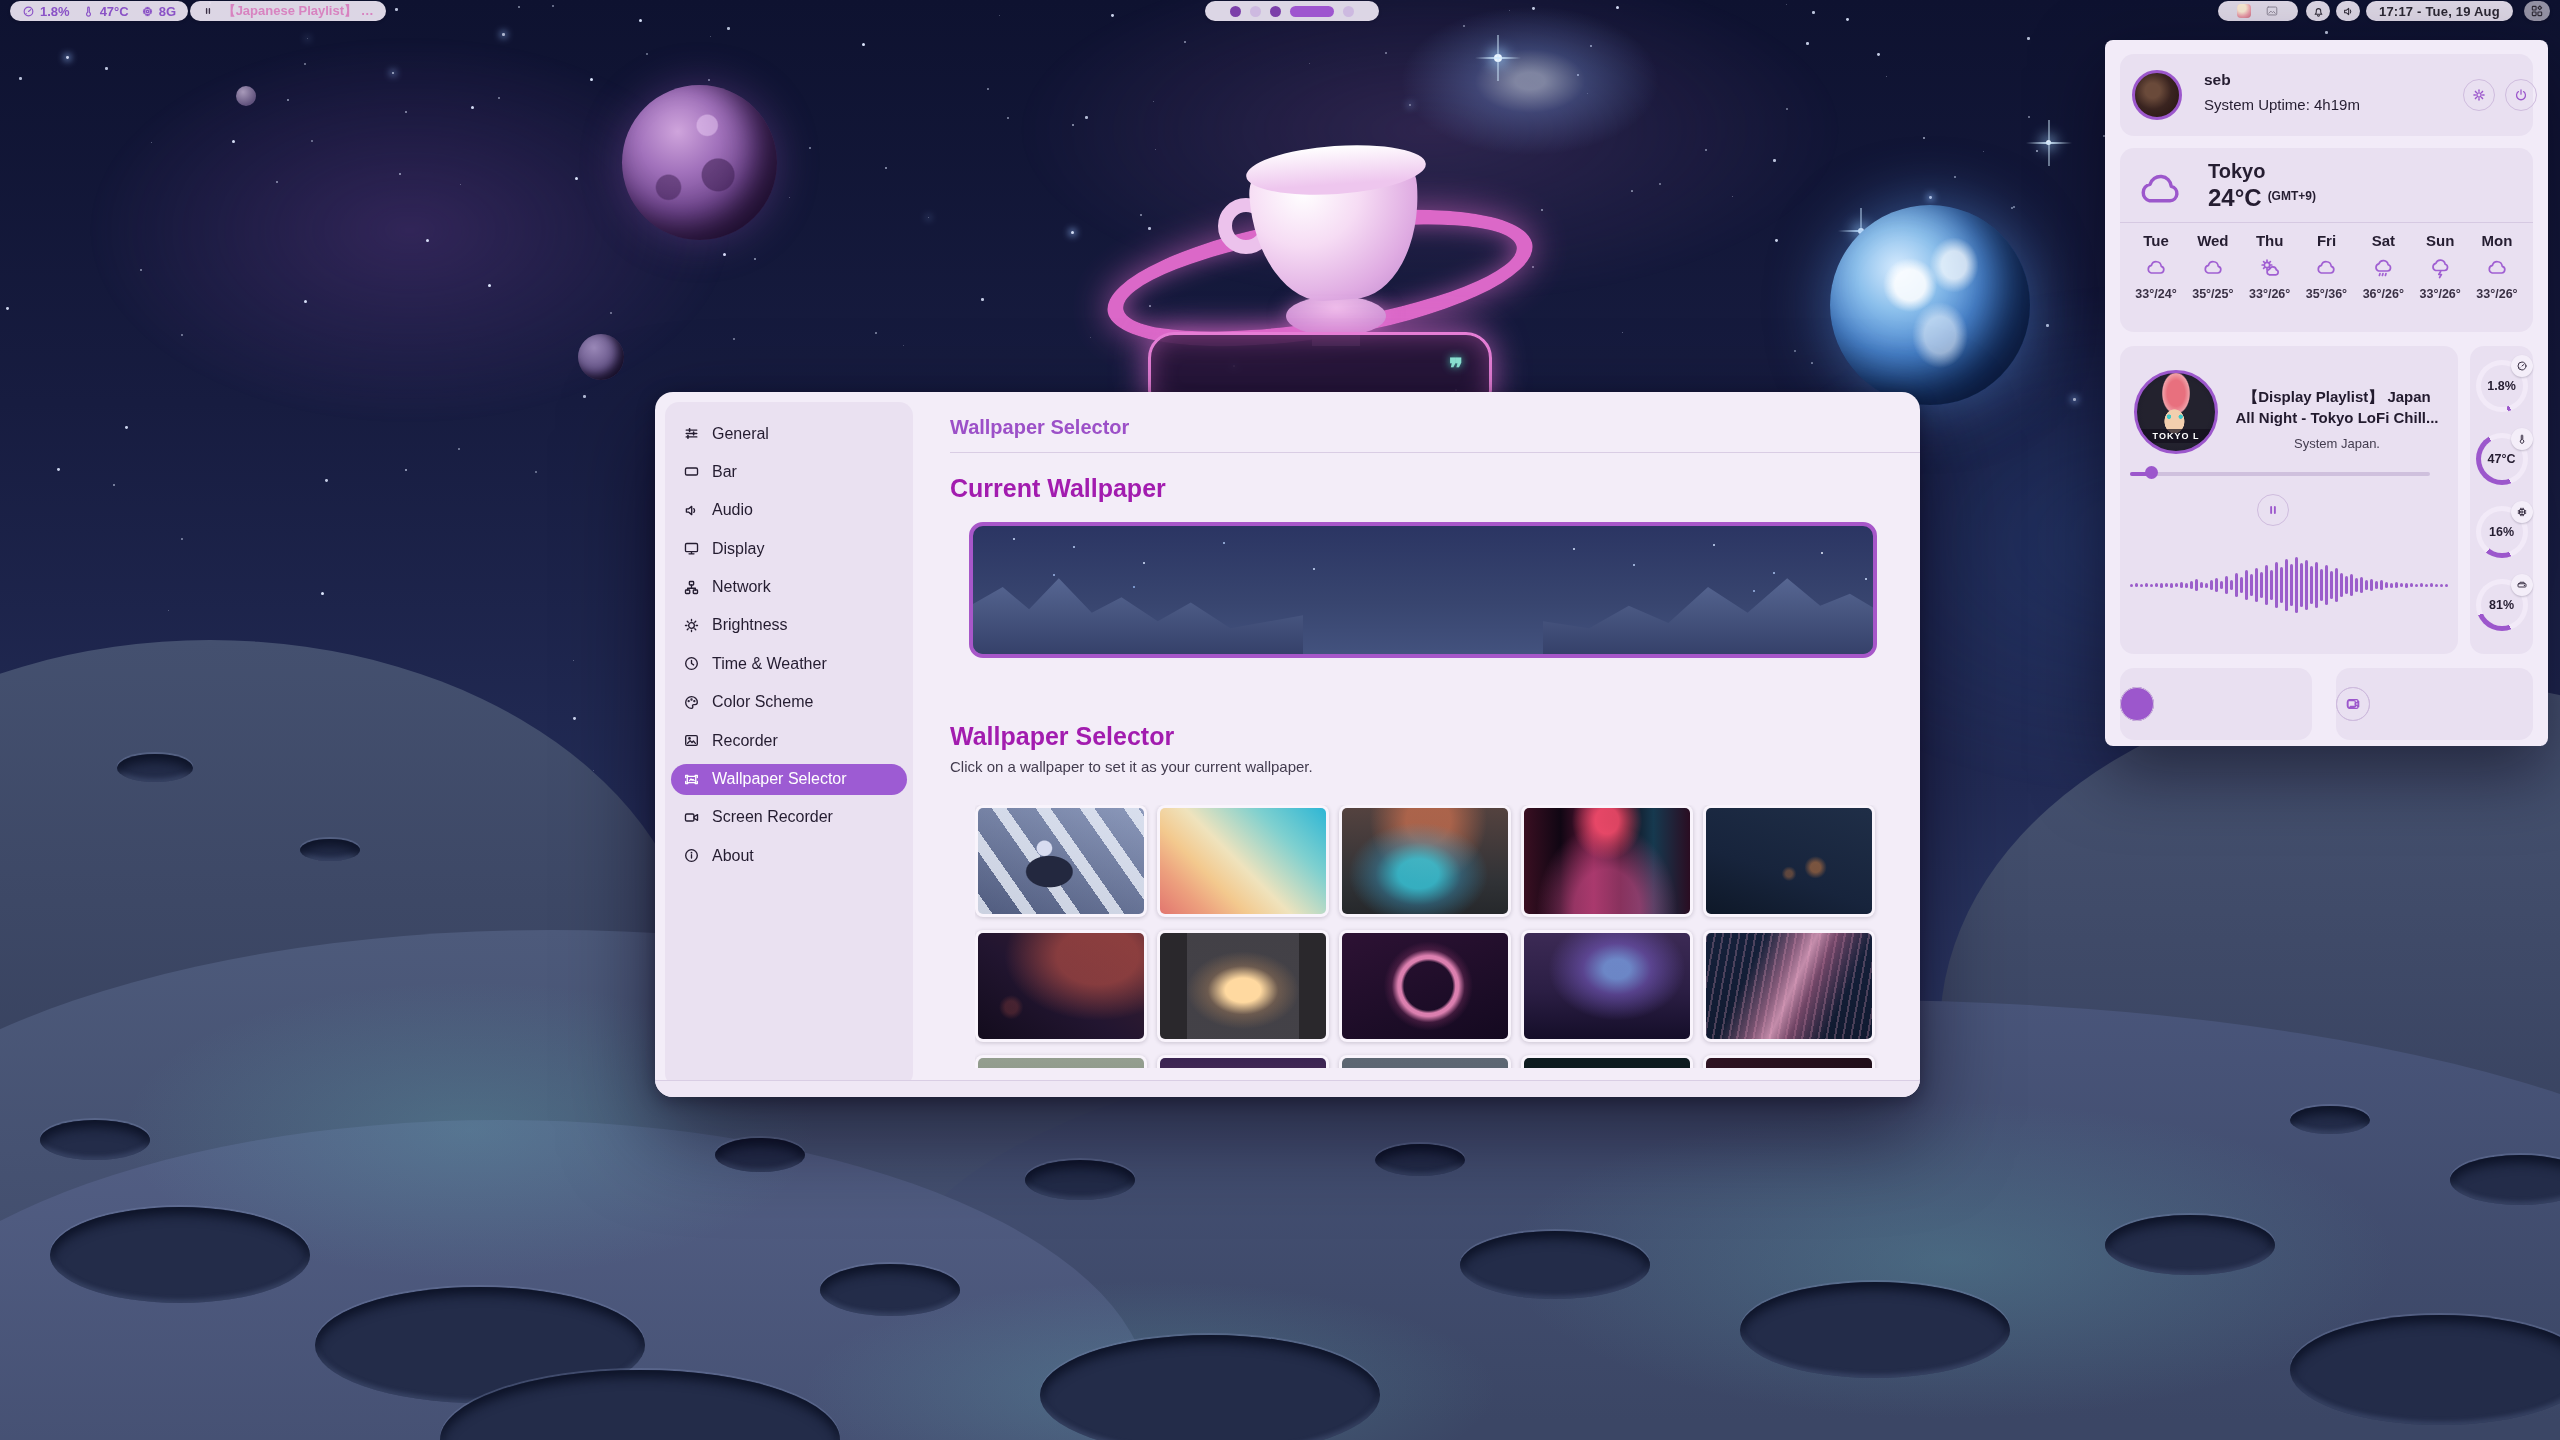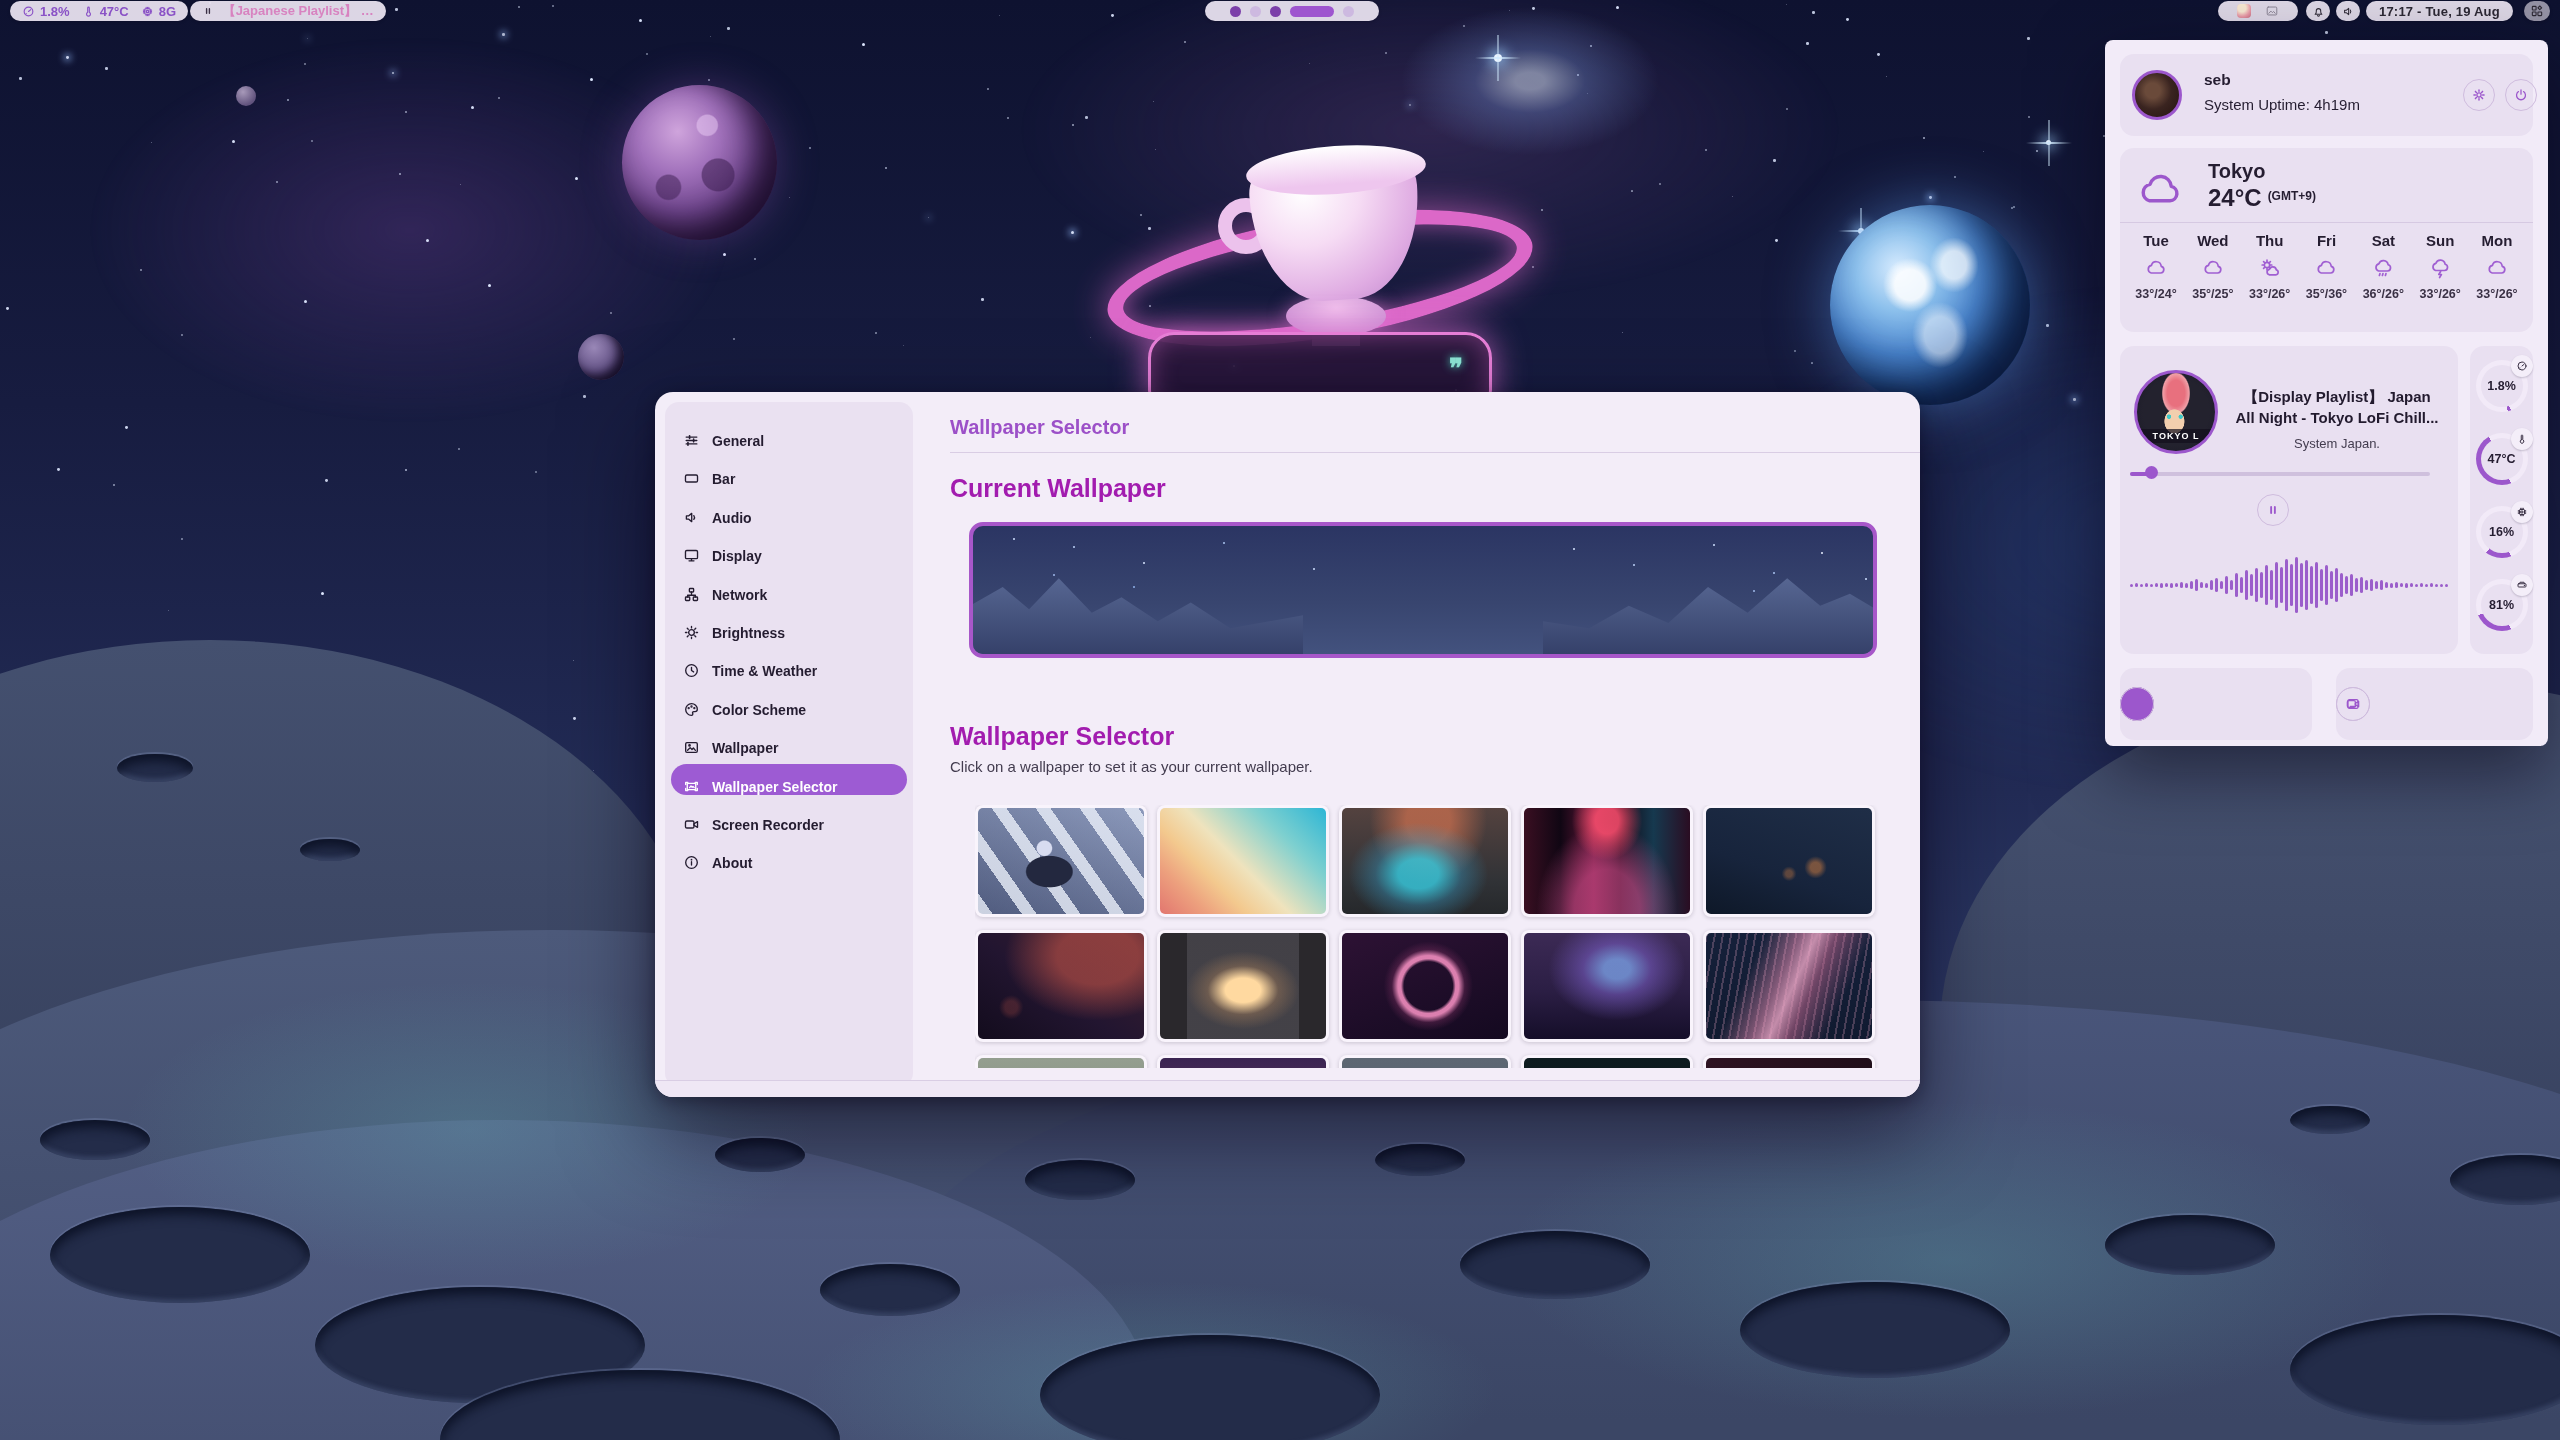--- a/index.html
+++ b/index.html
@@ -92,22 +92,22 @@
   .tb-vol{left:2336px;width:24px;justify-content:center;color:#2e2936}
   .tb-bell .ic,.tb-vol .ic{font-size:13px}
   .tb-clock{left:2366px;padding:0 13px;color:#2c2834;letter-spacing:.2px}
   .tb-dash{left:2524px;width:26px;justify-content:center;color:#2c2834;background:rgba(238,231,244,.6)}
   .tb-dash .ic{font-size:14px}
 
   
   .window{position:absolute;left:655px;top:392px;width:1265px;height:705px;background:#f3edf8;border-radius:18px;
     box-shadow:0 34px 90px rgba(8,4,22,.6), 0 4px 18px rgba(8,4,22,.4);z-index:30;overflow:hidden}
   .sidebar{position:absolute;left:10px;top:10px;width:248px;height:685px;background:#eae1f1;border-radius:14px;padding-top:12px}
-  .side-item{position:relative;display:flex;align-items:flex-end;gap:12px;height:31px;margin:4px 6px 7.4px 6px;padding:0 12px;
-    border-radius:16px;color:#241c30;font-size:14px;font-weight:700;cursor:pointer}
+  .side-item{position:relative;display:flex;align-items:center;gap:12px;height:31px;margin:4px 6px 7.4px 6px;padding:0 12px;
+    border-radius:16px;color:#241c30;font-size:16px;font-weight:400;cursor:pointer}
   .side-item .ic{font-size:17px;flex:none}
   .side-item.active{background:#9d5bd3;color:#fff}
   .content{position:absolute;left:258px;top:0;width:1007px;height:705px}
   .win-title{position:absolute;left:37px;top:24px;font-size:20px;font-weight:700;color:#9c50c8}
   .win-divider{position:absolute;left:37px;top:60px;width:1213px;height:0;border-top:1px solid #d9cde4}
   .h2{position:absolute;font-size:25px;font-weight:700;color:#a21caf}
   .cw-heading{left:37px;top:82px}
   .preview{position:absolute;left:56px;top:130px;width:908px;height:136px;border-radius:14px;border:4px solid #a757c9;
     overflow:hidden;background:linear-gradient(180deg,#2b3563 0%,#38456f 60%,#43527e 100%)}
   .pv-stars{position:absolute;left:40px;top:12px;width:2px;height:2px;background:#cfe0ff;border-radius:50%;
@@ -762,21 +762,21 @@
             </svg>
           </span>
           <span>Color Scheme</span>
         </div>
         <div class="side-item">
           <span>
             <svg class="ic" aria-hidden="true">
               <use href="#wallpaper-icon"></use>
             </svg>
           </span>
-          <span>Wallpaper</span>
+          <span>Recorder</span>
         </div>
         <div class="side-item active">
           <span>
             <svg class="ic" aria-hidden="true">
               <use href="#gallery-icon"></use>
             </svg>
           </span>
           <span>Wallpaper Selector</span>
         </div>
         <div class="side-item">

